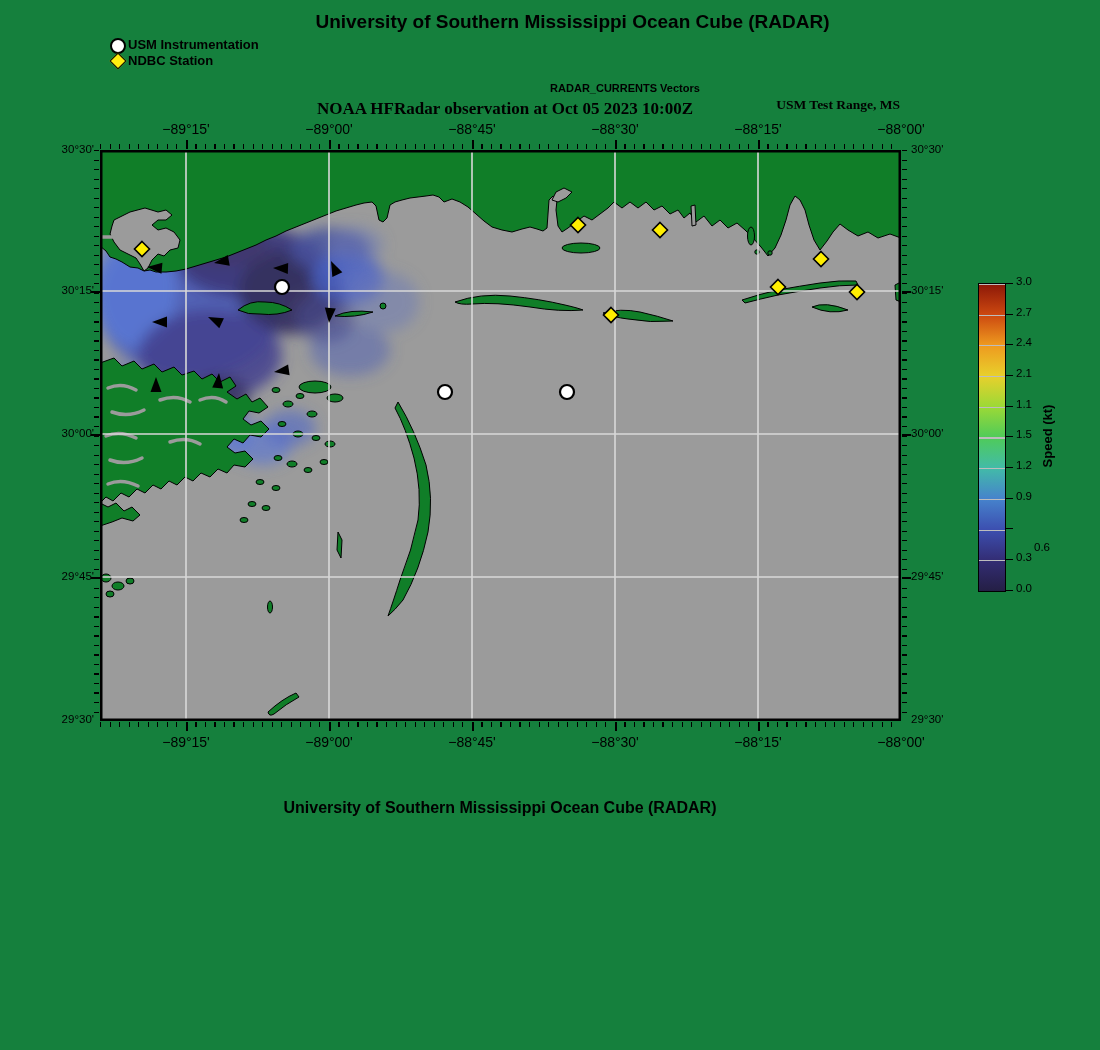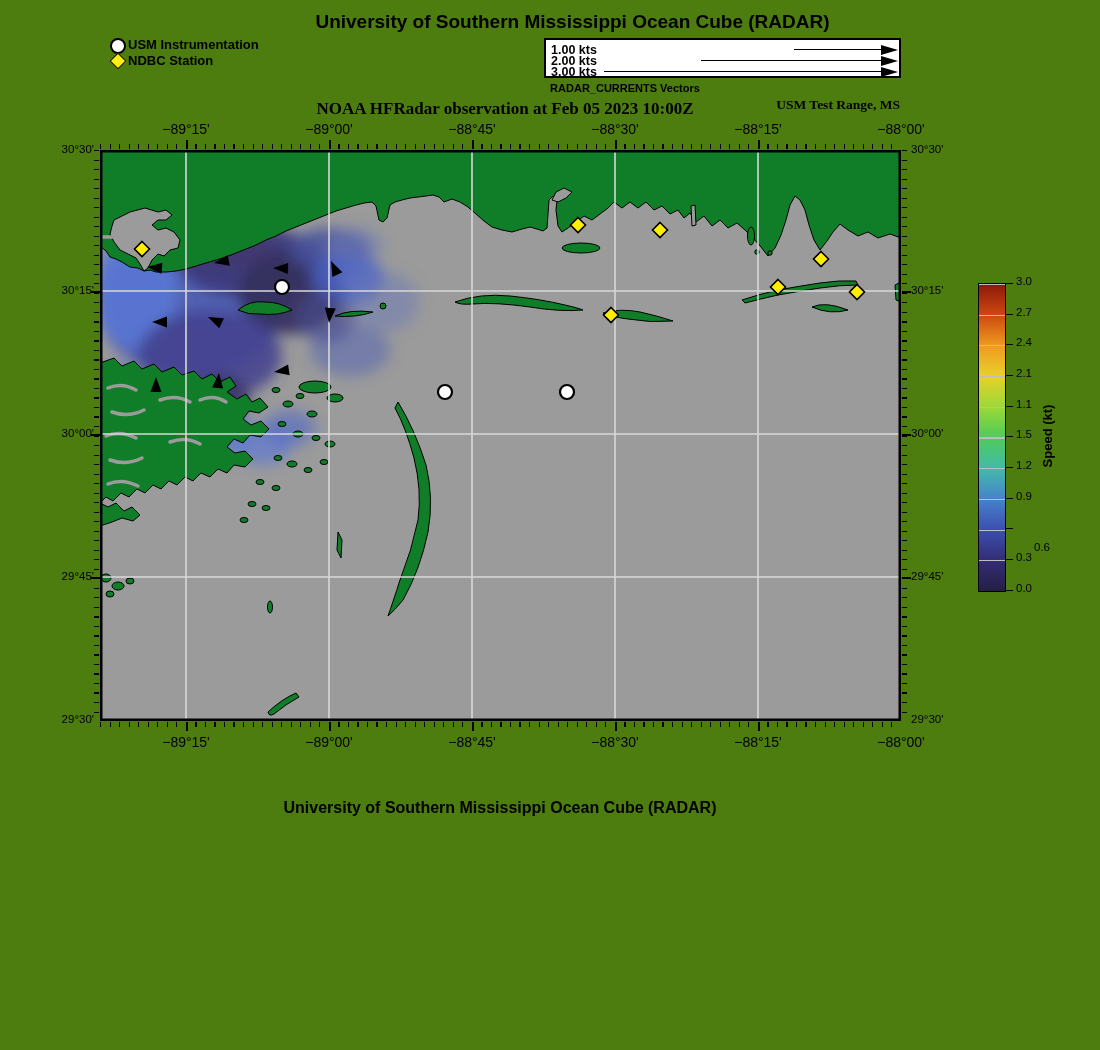--- a/index.html
+++ b/index.html
@@ -1,16 +1,16 @@
 <!DOCTYPE html>
 <html><head>
 <meta charset="utf-8">
 <style>
   html,body{margin:0;padding:0;background:#fff;}
-  #page{position:relative;width:1100px;height:1050px;background:#4d7c0f;overflow:hidden;
+  #page{position:relative;width:1100px;height:1050px;background:#15803d;overflow:hidden;
         font-family:"Liberation Sans",sans-serif;color:#000;}
   .abs{position:absolute;}
   .sans-b{font-family:"Liberation Sans",sans-serif;font-weight:bold;}
   .serif-b{font-family:"Liberation Serif",serif;font-weight:bold;}
   .title-top{left:100px;top:11px;width:945px;text-align:center;font-size:19px;font-weight:bold;}
   .title-bottom{left:0;top:799px;width:1000px;text-align:center;font-size:16px;font-weight:bold;}
   .subtitle{left:100px;top:99px;width:810px;text-align:center;font-size:17px;}
   .range-label{left:740px;top:97px;width:160px;text-align:right;font-size:13.5px;}
   .legend-label{font-size:13px;line-height:14px;}
   .legend-circle{left:110px;top:38px;width:12px;height:12px;border:2px solid #000;border-radius:50%;background:#fff;}
@@ -43,40 +43,29 @@
   #vectors-layer path{fill:#000;}
   #ndbc-layer path{fill:#ffee00;stroke:#000;stroke-width:1.6;}
   #usm-layer circle{fill:#fff;stroke:#000;stroke-width:2.2;}
 </style>
 </head>
 <body>
 
 <div id="page" style="--sea: #9b9b9b; --land: #107e28;">
 
   <div class="abs title-top">University of Southern Mississippi Ocean Cube (RADAR)</div>
-  <div class="abs subtitle serif-b">NOAA HFRadar observation at Feb 05 2023 10:00Z</div>
+  <div class="abs subtitle serif-b">NOAA HFRadar observation at Oct 05 2023 10:00Z</div>
   <div class="abs range-label serif-b">USM Test Range, MS</div>
   <div class="abs title-bottom">University of Southern Mississippi Ocean Cube (RADAR)</div>
 
   <div class="abs legend-circle"></div>
   <div class="abs legend-label sans-b" style="left:128px;top:38px;">USM Instrumentation</div>
   <div class="abs legend-diamond"></div>
   <div class="abs legend-label sans-b" style="left:128px;top:54px;">NDBC Station</div>
 
-  <div class="abs vecbox">
-    <div class="veclabel" style="top:5px;">1.00 kts</div>
-    <div class="veclabel" style="top:16px;">2.00 kts</div>
-    <div class="veclabel" style="top:27px;">3.00 kts</div>
-    <div class="vecline" style="top:9px;left:248px;width:87px;"></div>
-    <div class="vecline" style="top:20px;left:155px;width:180px;"></div>
-    <div class="vecline" style="top:31px;left:58px;width:277px;"></div>
-    <div class="vechead" style="top:5px;left:335px;"></div>
-    <div class="vechead" style="top:16px;left:335px;"></div>
-    <div class="vechead" style="top:27px;left:335px;"></div>
-  </div>
   <div class="abs veccaption">RADAR_CURRENTS Vectors</div>
 
   <div class="abs lon-label" style="left:151px;top:121px;">−89°15'</div>
   <div class="abs lon-label" style="left:294px;top:121px;">−89°00'</div>
   <div class="abs lon-label" style="left:437px;top:121px;">−88°45'</div>
   <div class="abs lon-label" style="left:580px;top:121px;">−88°30'</div>
   <div class="abs lon-label" style="left:723px;top:121px;">−88°15'</div>
   <div class="abs lon-label" style="left:866px;top:121px;">−88°00'</div>
   <div class="abs lon-label" style="left:151px;top:734px;">−89°15'</div>
   <div class="abs lon-label" style="left:294px;top:734px;">−89°00'</div>

